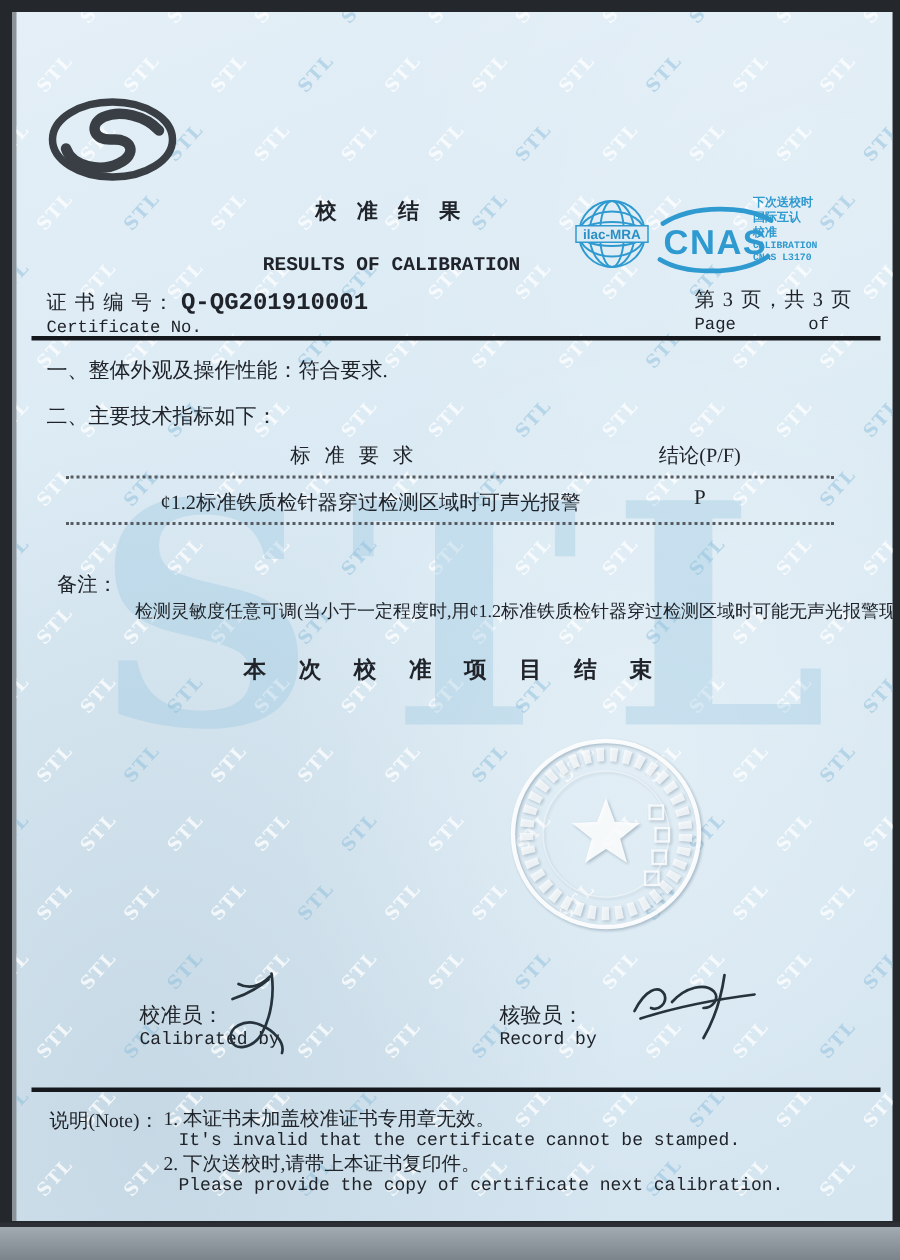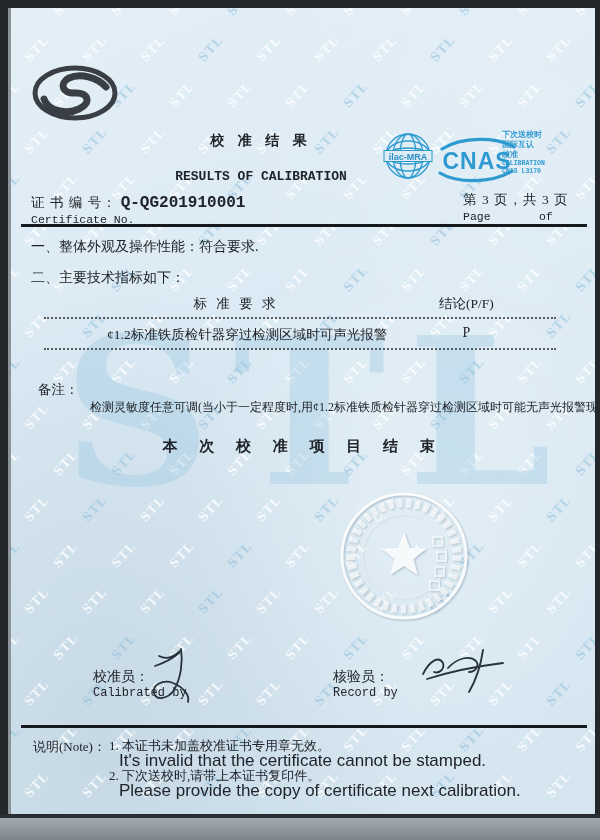--- a/index.html
+++ b/index.html
@@ -51,22 +51,22 @@
   .rule{position:absolute;left:10px;width:566px;height:3px;background:#15181c;}
   .body-cn{font-size:14px;white-space:nowrap;}
   .dotline{position:absolute;left:33px;width:512px;height:0;border-top:2px dotted #565b61;}
   .cellc{text-align:center;font-size:13.5px;white-space:nowrap;}
   .remark-text{font-size:12px;white-space:nowrap;margin-left:37px;}
   .endline{left:0;width:584px;text-align:center;font-size:15px;font-weight:700;
     letter-spacing:9px;white-space:nowrap;}
   .sig-label{font-size:14px;white-space:nowrap;}
   .sig-sub{font-family:"Liberation Mono","DejaVu Sans Mono",monospace;font-size:12px;}
   .note-cn{font-size:13px;line-height:15px;white-space:nowrap;}
-  .note-en{font-family:Liberation Sans, sans-serif;
-    font-size:17px;line-height:13px;padding-left:10px;white-space:nowrap;}
+  .note-en{font-family:Liberation Mono, monospace;
+    font-size:12px;line-height:13px;padding-left:10px;white-space:nowrap;}
   .notes-col > div{margin-bottom:1px;}
   .seal{filter:drop-shadow(1px 1.5px 1px rgba(105,132,152,0.55));opacity:0.95;}
 </style>
 </head>
 <body>
 
 <div class="paper">
 
   <div class="wm-small" id="wm-small">
       <span class="blue" style="left: -18px; top: -12px;">STL</span>

